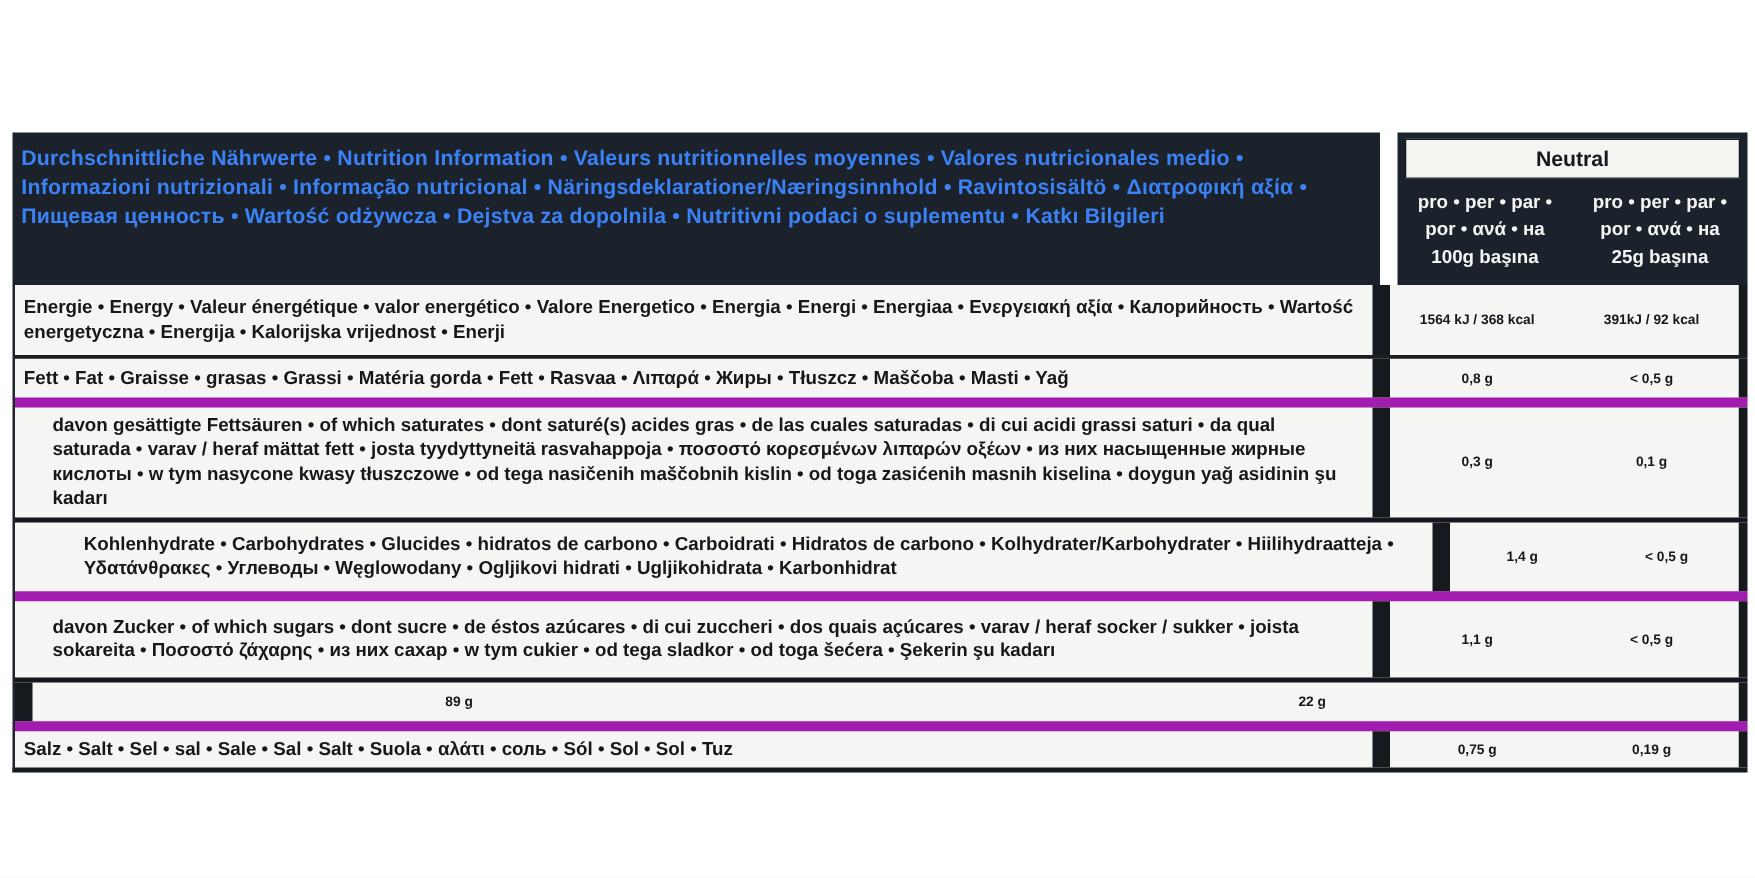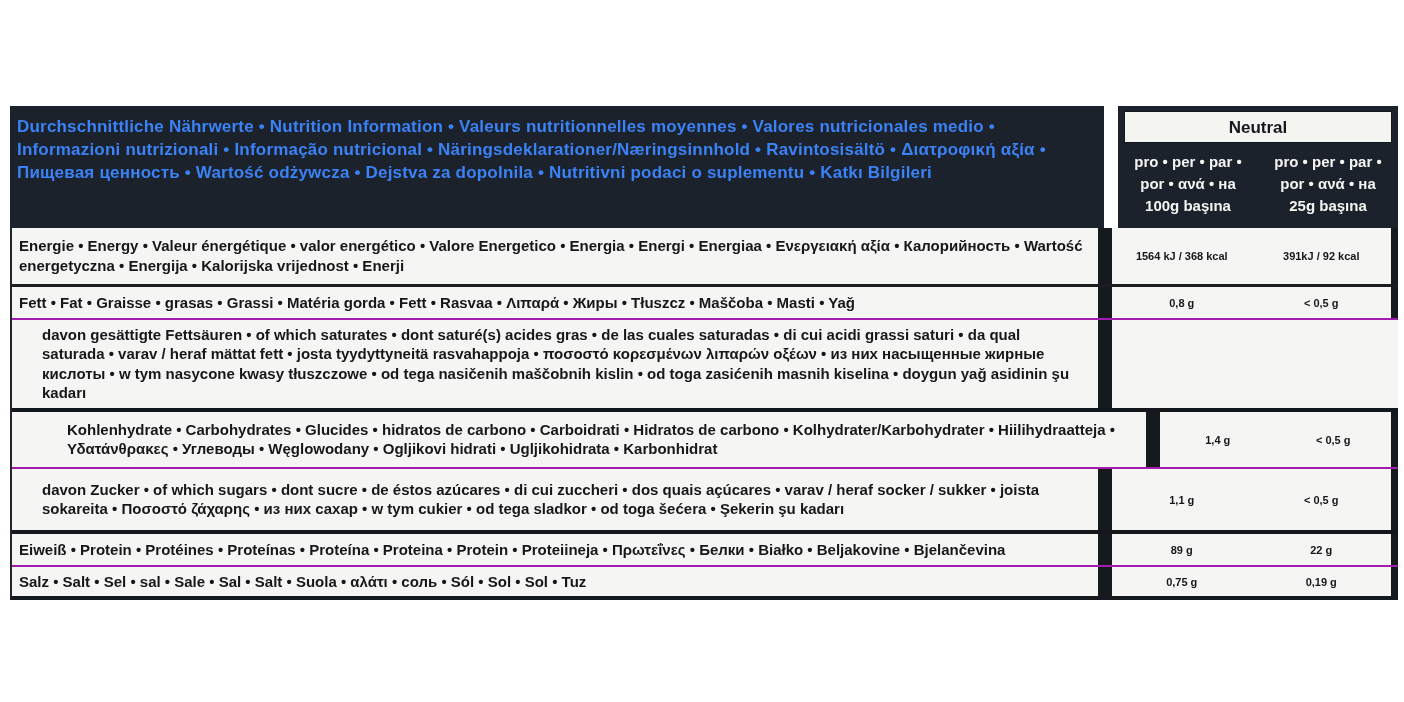--- a/index.html
+++ b/index.html
@@ -53,21 +53,21 @@
     display:flex;align-items:center;
   }
   .row.sub .row-label{padding-left:30px;padding-right:20px;}
   .col-divider{width:14px;background:#161a1f;}
   .row-values{
     flex:1;display:flex;align-items:center;
     border-right:7px solid #161a1f;
   }
   .value{width:50%;text-align:center;font-size:11px;color:#15171a;}
   
-  .b2{border-bottom:2px solid #a21caf;}
+  .b2{border-bottom:8px solid #a21caf;}
   .b3{border-bottom:3px solid #1a1d21;}
   .b4{border-bottom:4px solid #14171b;}
   
   .r-energy{min-height:56px;}
   .r-fat{min-height:31px;}
   .r-sat{min-height:88px;}
   .r-carb{min-height:55px;padding-left:48px;}
   .r-sugar{min-height:61px;}
   .r-protein{min-height:31px;}
   .r-salt{min-height:29px;}
@@ -106,20 +106,24 @@
         <div class="col-divider"></div>
         <div class="row-values">
           <div class="value">0,8 g</div>
           <div class="value">&lt; 0,5 g</div>
         </div>
       </div>
 
       <div class="row sub r-sat b4">
         <div class="row-label">davon gesättigte Fettsäuren • of which saturates • dont saturé(s) acides gras • de las cuales saturadas • di cui acidi grassi saturi • da qual saturada • varav / heraf mättat fett • josta tyydyttyneitä rasvahappoja • ποσοστό κορεσμένων λιπαρών οξέων • из них насыщенные жирные кислоты • w tym nasycone kwasy tłuszczowe • od tega nasičenih maščobnih kislin • od toga zasićenih masnih kiselina • doygun yağ asidinin şu kadarı</div>
         <div class="col-divider"></div>
+        <div class="row-values">
+          <div class="value">0,3 g</div>
+          <div class="value">0,1 g</div>
+        </div>
       </div>
 
       <div class="row r-carb b2">
         <div class="row-label">Kohlenhydrate • Carbohydrates • Glucides • hidratos de carbono • Carboidrati • Hidratos de carbono • Kolhydrater/Karbohydrater • Hiilihydraatteja • Υδατάνθρακες • Углеводы • Węglowodany • Ogljikovi hidrati • Ugljikohidrata • Karbonhidrat</div>
         <div class="col-divider"></div>
         <div class="row-values">
           <div class="value">1,4 g</div>
           <div class="value">&lt; 0,5 g</div>
         </div>
       </div>
@@ -127,21 +131,20 @@
       <div class="row sub r-sugar b4">
         <div class="row-label">davon Zucker • of which sugars • dont sucre • de éstos azúcares • di cui zuccheri • dos quais açúcares • varav / heraf socker / sukker • joista sokareita • Ποσοστό ζάχαρης • из них сахар • w tym cukier • od tega sladkor • od toga šećera • Şekerin şu kadarı</div>
         <div class="col-divider"></div>
         <div class="row-values">
           <div class="value">1,1 g</div>
           <div class="value">&lt; 0,5 g</div>
         </div>
       </div>
 
       <div class="row r-protein b2">
-        <div class="row-label">Eiweiß • Protein • Protéines • Proteínas • Proteína • Proteina • Protein • Proteiineja • Πρωτεΐνες • Белки • Białko • Beljakovine • Bjelančevina</div>
         <div class="col-divider"></div>
         <div class="row-values">
           <div class="value">89 g</div>
           <div class="value">22 g</div>
         </div>
       </div>
 
       <div class="row r-salt">
         <div class="row-label">Salz • Salt • Sel • sal • Sale • Sal • Salt • Suola • αλάτι • соль • Sól • Sol • Sol • Tuz</div>
         <div class="col-divider"></div>

